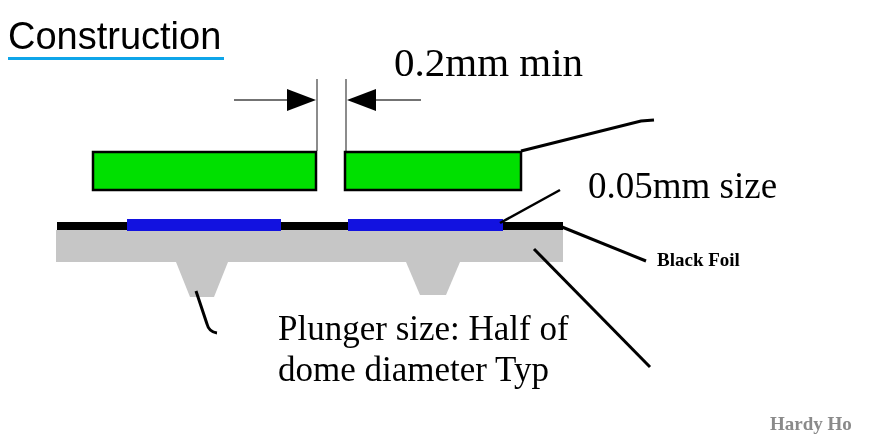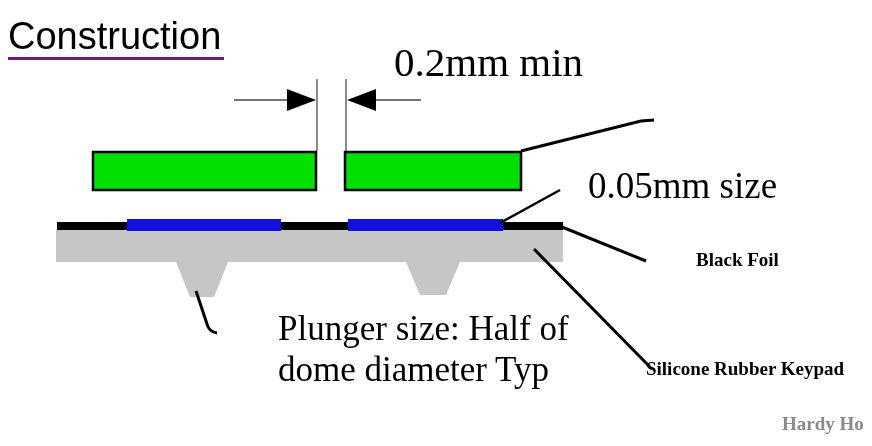--- a/index.html
+++ b/index.html
@@ -26,42 +26,42 @@
     position: absolute;
     color: #000;
     white-space: nowrap;
   }
   .title {
     left: 8px;
     top: 16px;
     font-family: "Liberation Sans", sans-serif;
     font-size: 38px;
     line-height: 40px;
-    border-bottom: 3px solid #701a75;
+    border-bottom: 3px solid #0ea5e9;
     padding: 0 3px 1px 0;
   }
   .dim-label {
     left: 394px;
     top: 42px;
     font-size: 41px;
     line-height: 40px;
   }
   .glue-label {
     left: 588px;
     top: 166px;
     font-size: 37px;
     line-height: 40px;
   }
   .small-label {
     font-size: 19px;
     font-weight: bold;
     line-height: 21px;
   }
   .plastic-cap-label { left: 657px; top: 103px; }
-  .black-foil-label  { left: 657px; top: 249px; margin-left: 39px; }
+  .black-foil-label  { left: 657px; top: 249px; }
   .keypad-label      { left: 646px; top: 358px; }
   .plunger-note {
     left: 262px;
     top: 308px;
     font-size: 35px;
     line-height: 41px;
     white-space: pre-line;
     margin-left: 16px;
   }
   .watermark {
@@ -72,21 +72,20 @@
     line-height: 21px;
     letter-spacing: 0.5px;
     color: #9a9a9a;
   }
   .signature {
     left: 770px;
     top: 413px;
     font-size: 19px;
     font-weight: bold;
     color: #8a8a8a;
-    margin-left: 12px;
   }
 </style>
 </head>
 <body>
 
 <div class="canvas">
 
   <svg class="diagram-svg" viewBox="0 0 872 446">
 
     <line x1="234" y1="100" x2="288" y2="100" stroke="#444444" stroke-width="1.5"></line>
@@ -117,21 +116,20 @@
 
   <div class="txt title">Construction</div>
 
   <div class="txt dim-label">0.2mm min</div>
 
 
   <div class="txt glue-label">0.05mm size</div>
 
   <div class="txt small-label black-foil-label">Black Foil</div>
 
-  <div class="txt small-label keypad-label">Silicone Rubber Keypad</div>
 
   <div class="txt plunger-note">Plunger size: Half of
 dome diameter Typ</div>
 
 
   <div class="txt signature">Hardy Ho</div>
 
 </div>
 
 </body></html>

